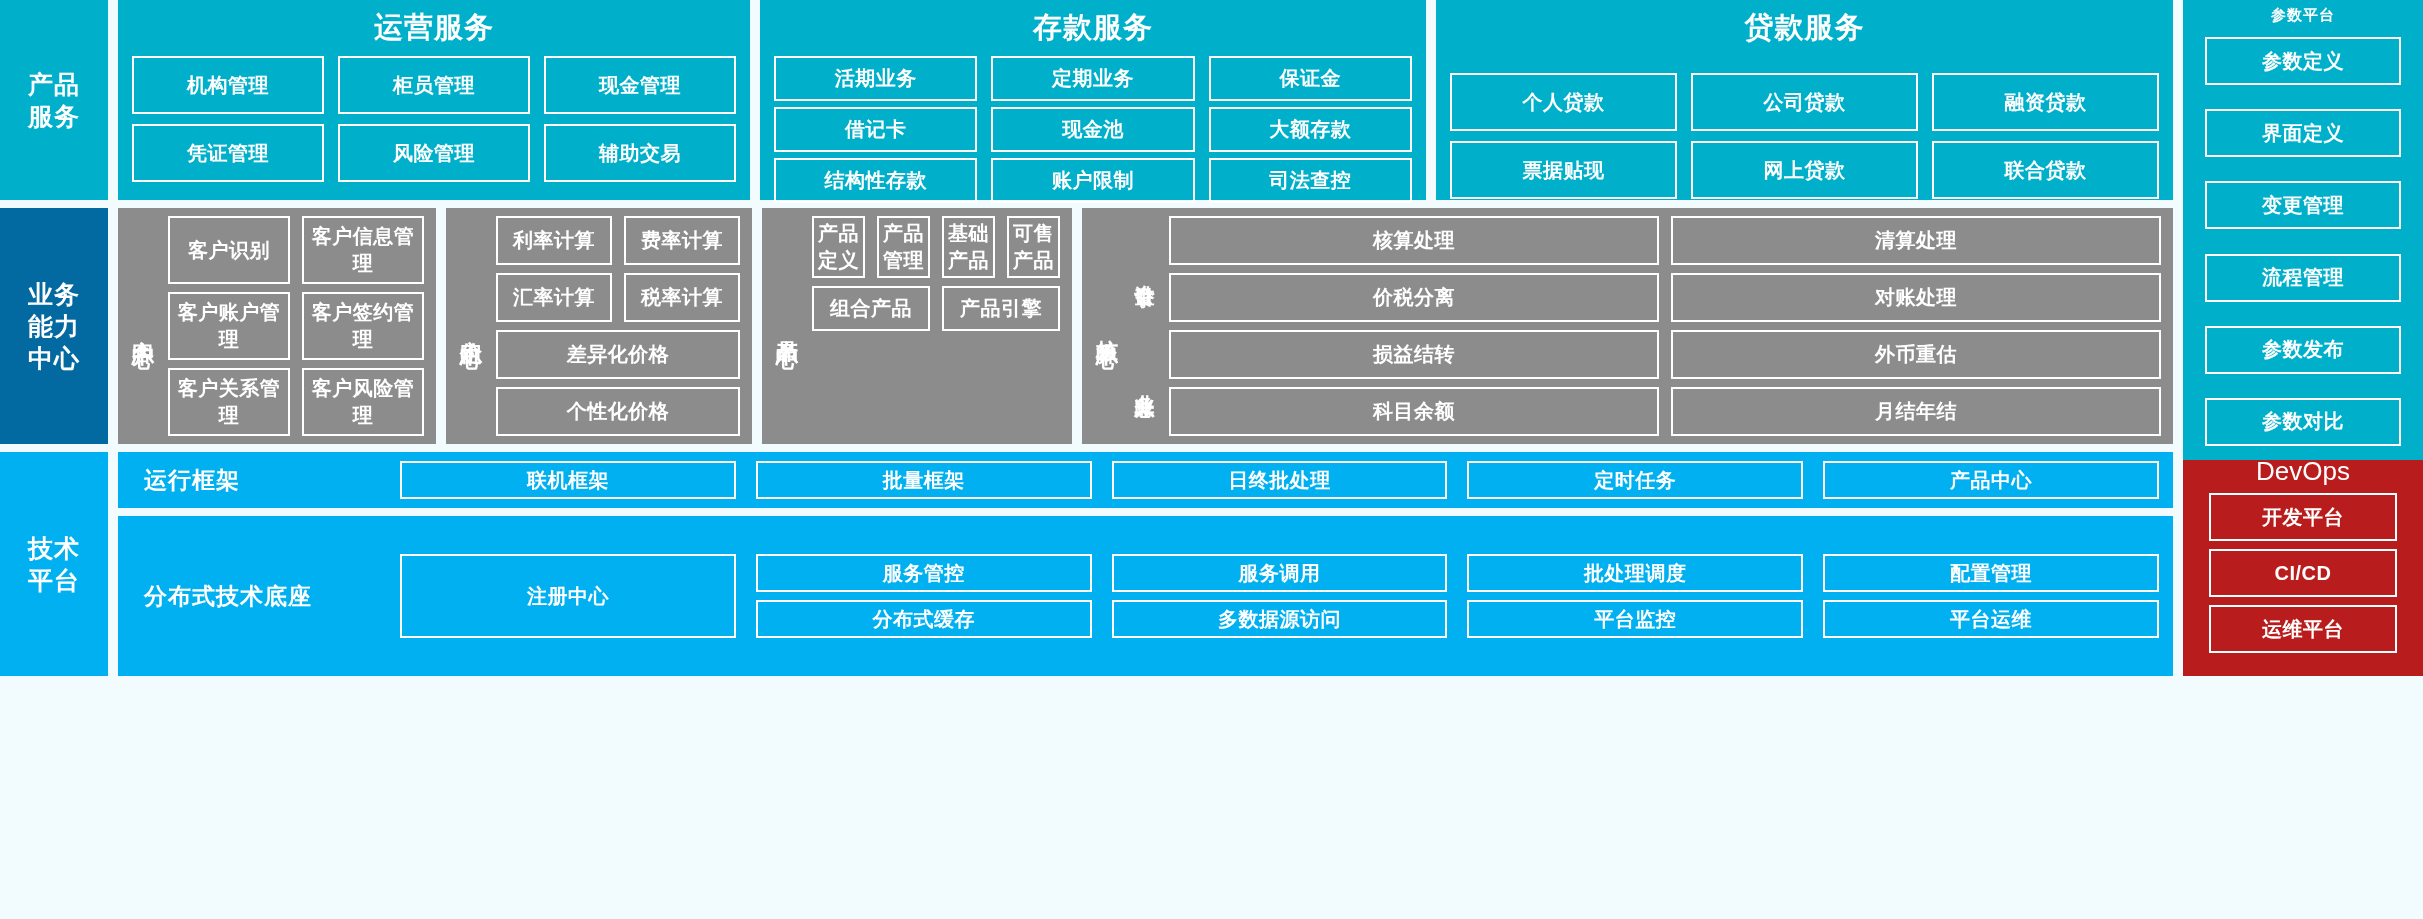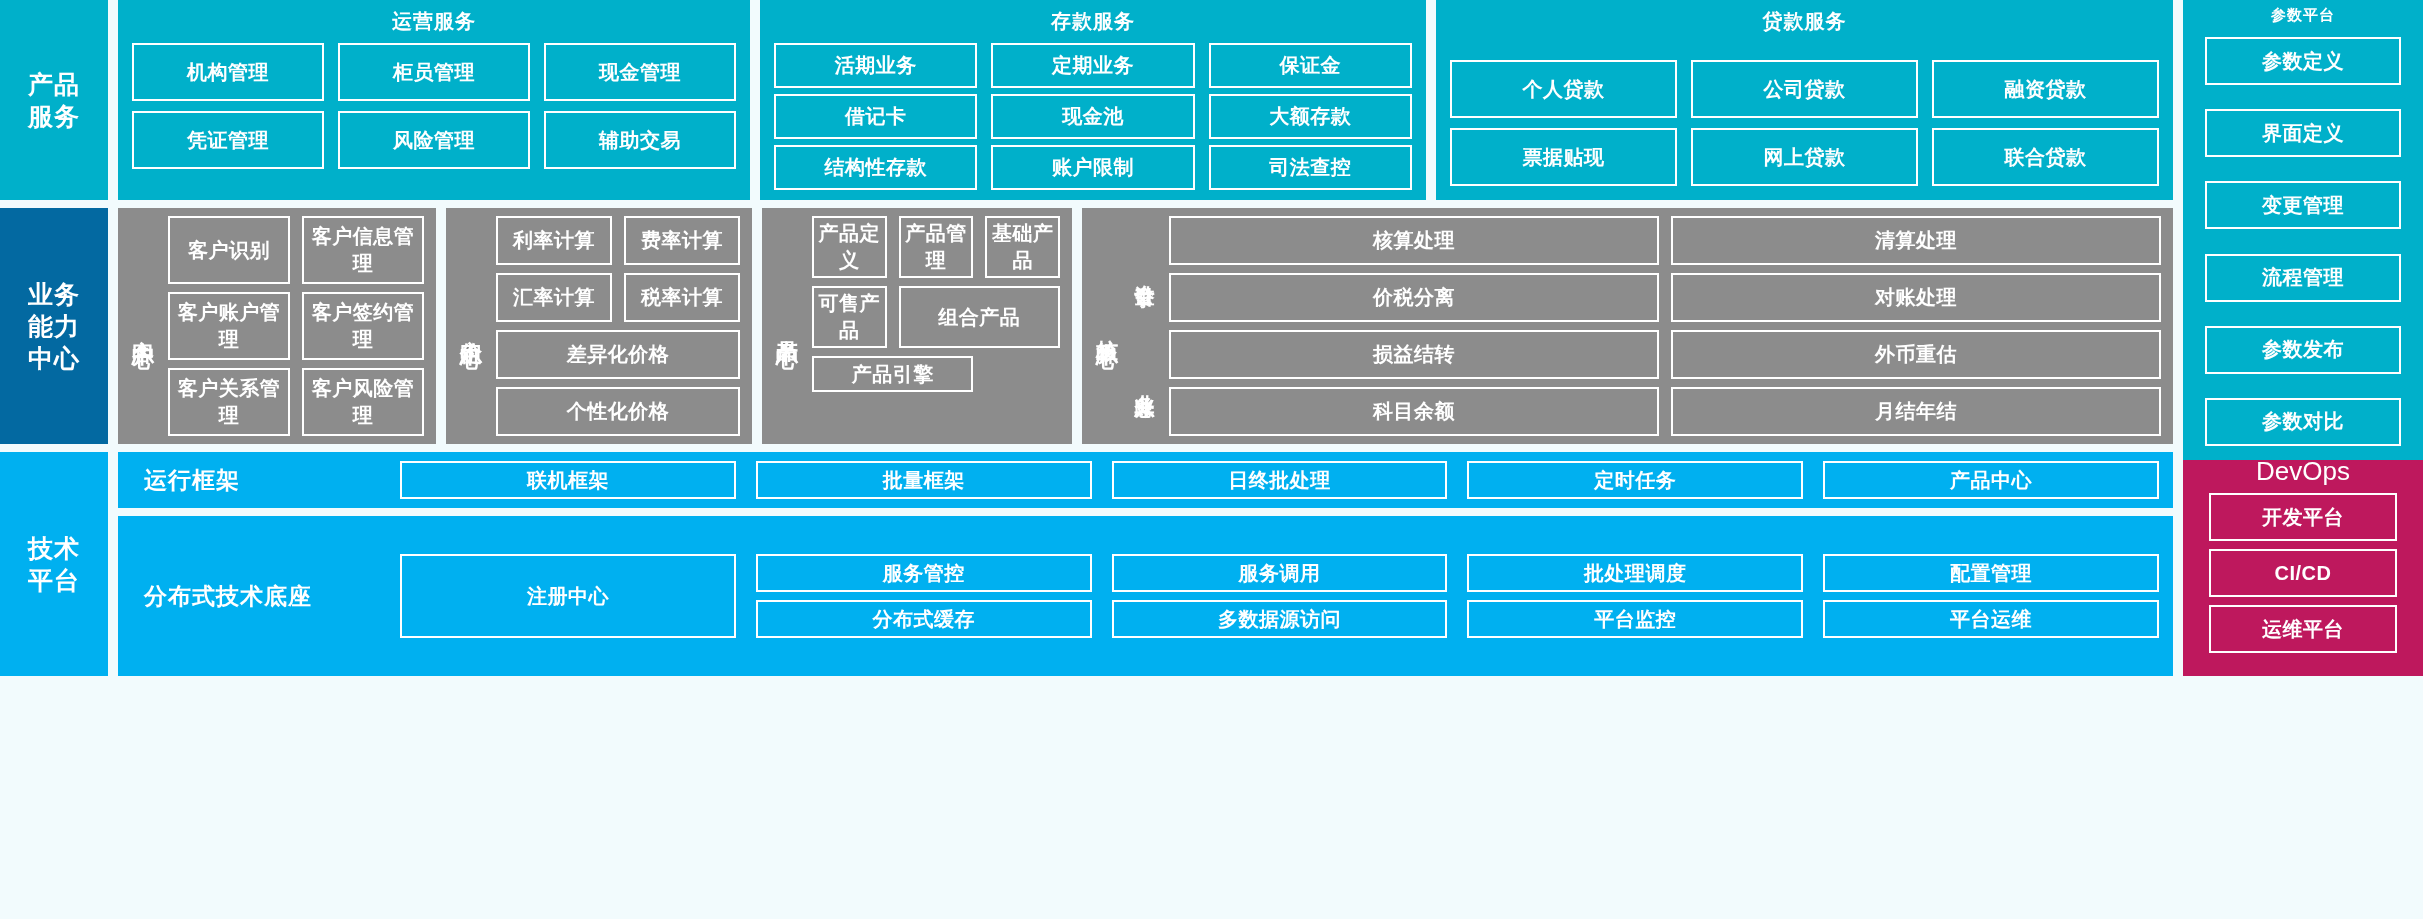--- a/index.html
+++ b/index.html
@@ -26,21 +26,21 @@
   .brightblue { background: #00b0f0; }
 
   
   .row-top { height: 200px; }
   .svc-group {
     background: #00b0ca; position: relative;
     display: flex; flex-direction: column; align-items: center;
     padding: 8px 14px 10px 14px;
   }
   .svc-title {
-    color: #ffffff; font-size: 20px; font-weight: bold; letter-spacing: 1px;
+    color: #ffffff; font-size: 29px; font-weight: bold; letter-spacing: 1px;
     margin-bottom: 8px; text-align: right;
   }
   .svc-grid { display: grid; gap: 10px 14px; width: 100%; flex: 1; }
   .cell {
     border: 2px solid #ffffff; color: #ffffff;
     display: flex; align-items: center; justify-content: center;
     font-size: 20px; font-weight: bold; letter-spacing: .5px;
     text-align: center; padding: 2px 4px;
   }
   .g-ops   { flex: 0 0 632px; }
@@ -49,21 +49,21 @@
   .g-dep .svc-grid { grid-template-columns: repeat(3, 1fr); grid-template-rows: repeat(3, 45px); gap: 6px 14px; }
   .g-loan  { flex: 1; }
   .g-loan .svc-grid { grid-template-columns: repeat(3, 1fr); grid-template-rows: 58px 58px; margin-top: 17px; }
 
   
   .side-panel {
     width: 240px; flex: 0 0 240px; background: #00b0ca;
     display: flex; flex-direction: column; align-items: center;
     padding: 6px 22px 8px 22px;
   }
-  .side-panel.bright { background: #be185d; padding: 4px 26px 8px 26px; }
+  .side-panel.bright { background: #b91c1c; padding: 4px 26px 8px 26px; }
   .side-title {
     color: #fff; font-size: 15px; font-weight: bold; letter-spacing: 1px;
     margin-bottom: 6px; text-align: center;
   }
   .side-title.devops { font-weight: normal; font-size: 26px; letter-spacing: 0; }
   .side-list { display: flex; flex-direction: column; gap: 12px; width: 100%; flex: 1; justify-content: space-around; }
   .side-list .cell { height: 48px; font-size: 20px; }
   .side-list.compact { justify-content: flex-start; gap: 8px; }
   .side-list.compact .cell { height: 48px; font-size: 20px; font-weight: bold; }
 
@@ -80,21 +80,21 @@
     flex: 0 0 auto; white-space: nowrap;
   }
   .vlabel-stack { display: flex; flex-direction: column; justify-content: space-around; flex: 0 0 auto; }
   .vlabel-stack .vlabel { font-size: 20px; letter-spacing: 1px; }
   .ctr-grid { display: grid; gap: 8px 12px; flex: 1; }
   .c-cust  { flex: 0 0 318px; }
   .c-cust .ctr-grid { grid-template-columns: repeat(2, 1fr); grid-template-rows: repeat(3, 1fr); }
   .c-price { flex: 0 0 306px; }
   .c-price .ctr-grid { grid-template-columns: repeat(2, 1fr); grid-template-rows: repeat(4, 1fr); }
   .c-prod  { flex: 0 0 310px; }
-  .c-prod .ctr-grid { grid-template-columns: repeat(3, 1fr); grid-template-rows: repeat(4, 1fr); }
+  .c-prod .ctr-grid { grid-template-columns: repeat(4, 1fr); grid-template-rows: repeat(4, 1fr); }
   .c-acct  { flex: 1; }
   .c-acct .ctr-grid { grid-template-columns: repeat(2, 1fr); grid-template-rows: repeat(4, 1fr); }
   .span2 { grid-column: span 2; }
   .center-box .cell { font-size: 20px; }
 
   
   .row-bot { height: 224px; }
   .tech-stack { display: flex; flex-direction: column; gap: 8px; flex: 1; }
   .tech-row { background: #00b0f0; display: flex; align-items: center; padding: 8px 14px; gap: 18px; }
   .tech-row.run { height: 56px; }

